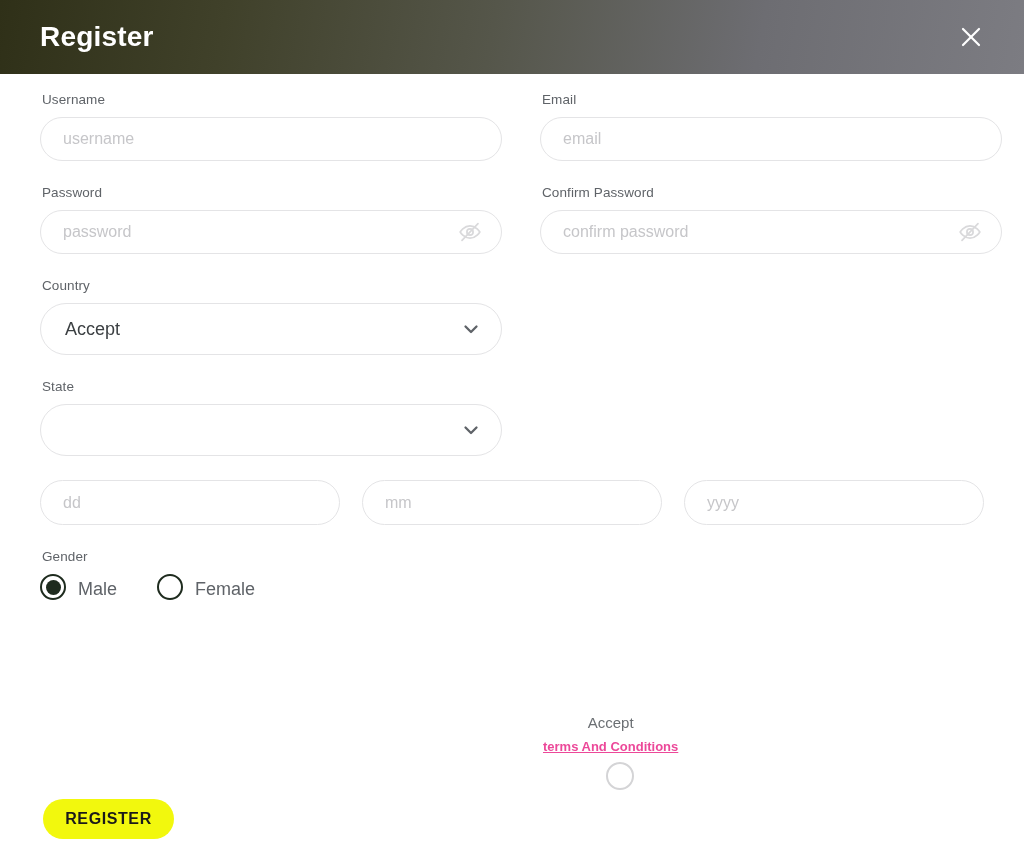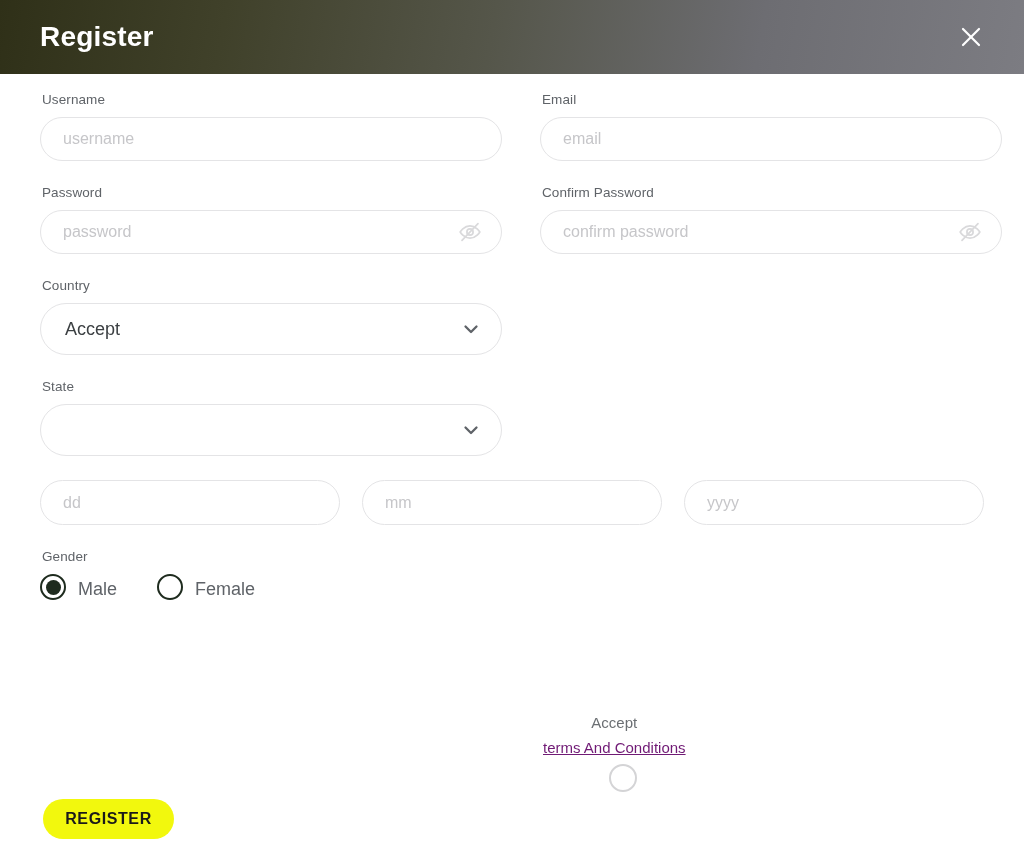--- a/index.html
+++ b/index.html
@@ -202,24 +202,25 @@
     display: flex;
     align-items: center;
     gap: 8px;
     flex-direction: column;
   }
   .accept-text {
     font-size: 15px;
     color: #6b6f73;
   }
   .terms-link {
-    font-size: 15px;
-    color: #701a75;
+    font-size: 13px;
+    color: #ec4899;
     text-decoration: underline;
     cursor: pointer;
+    font-weight: bold;
   }
   .accept-circle {
     width: 28px;
     height: 28px;
     border-radius: 50%;
     border: 2px solid #d4d4d6;
     background: #ffffff;
     margin-left: 18px;
     cursor: pointer;
     flex: 0 0 28px;

